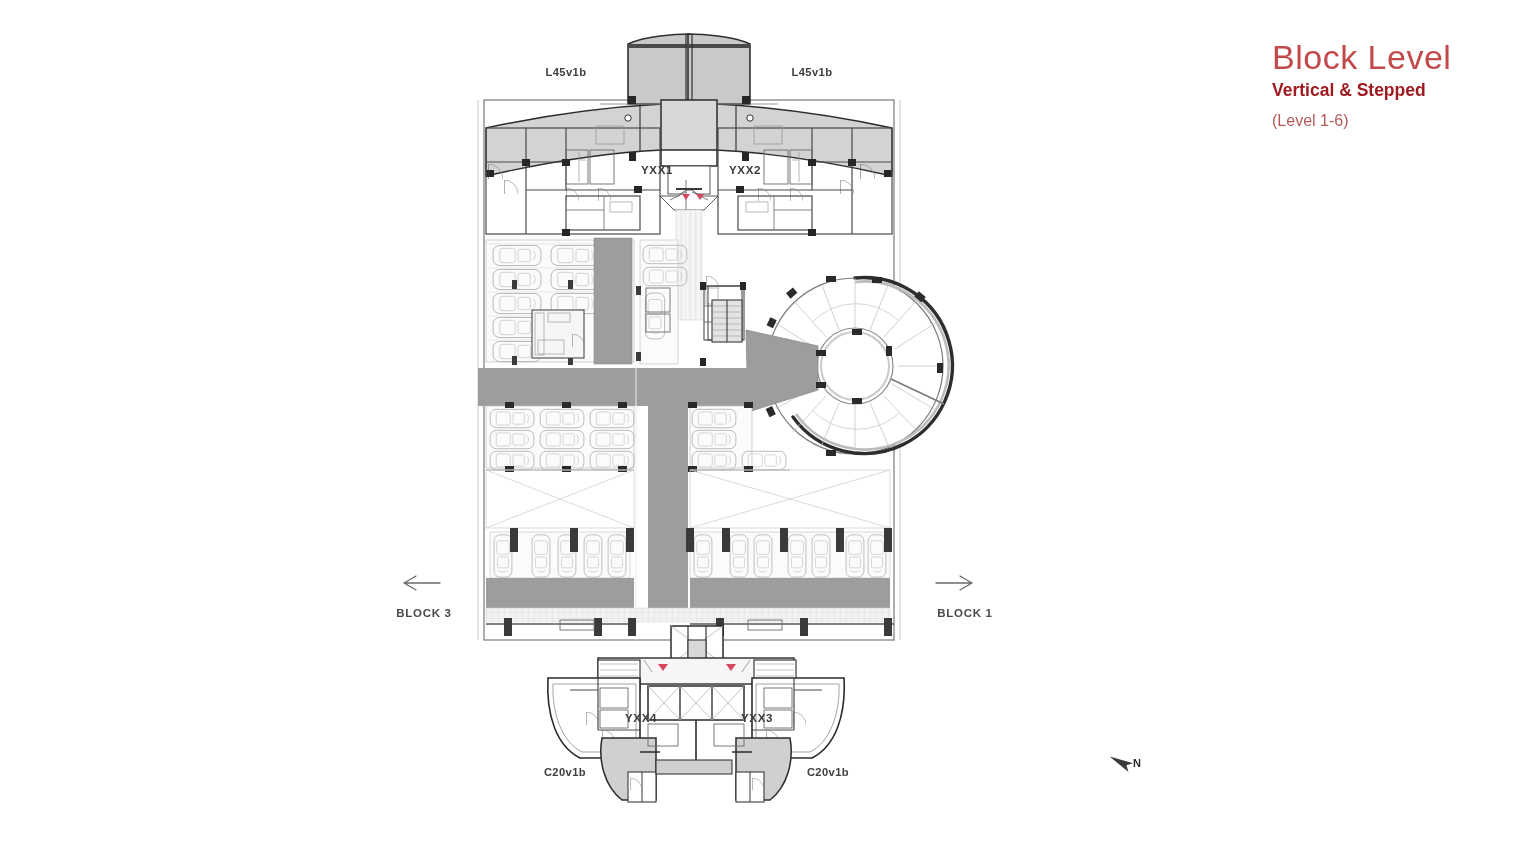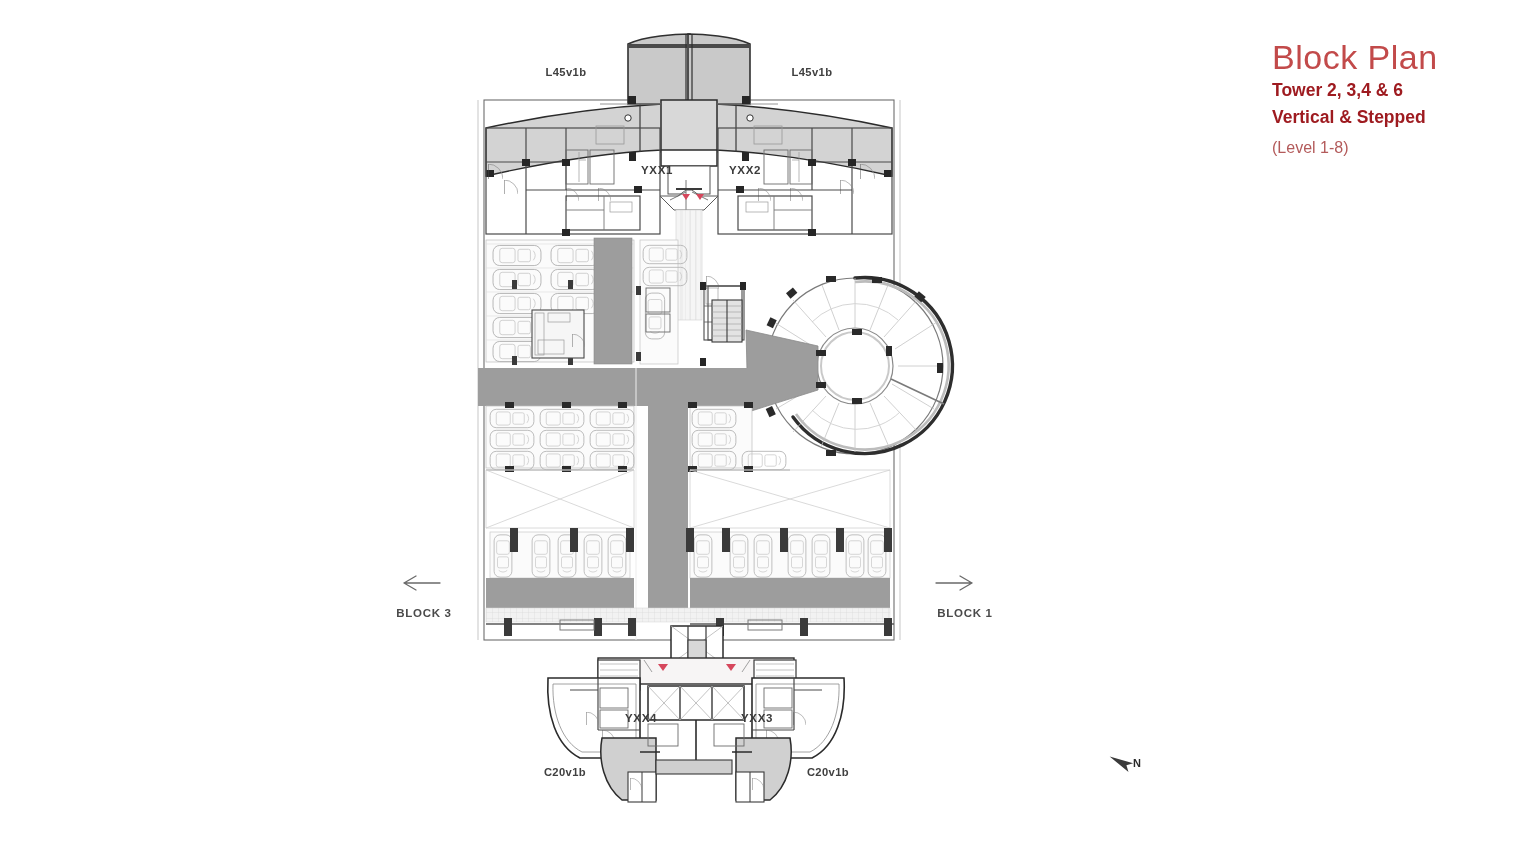--- a/index.html
+++ b/index.html
@@ -74,24 +74,23 @@
     fill: #4a4a4a;
     letter-spacing: 0.7px;
   }
 </style>
 </head>
 <body>
 
 <div id="root">
 
   <div id="title-block">
-    <div id="title-main">Block Plan</div>
-    <div id="title-sub1">Tower 2, 3,4 &amp; 6</div>
+    <div id="title-main">Block Level</div>
     <div id="title-sub2">Vertical &amp; Stepped</div>
-    <div id="title-level">(Level 1-8)</div>
+    <div id="title-level">(Level 1-6)</div>
   </div>
 
   <div id="plan-wrap">
   <svg class="plan" width="1530" height="850" viewBox="0 0 1530 850" xmlns="http://www.w3.org/2000/svg">
     <defs>
 
       <pattern id="tileHatch" width="6" height="6" patternUnits="userSpaceOnUse">
         <rect width="6" height="6" fill="#f2f2f2"></rect>
         <path d="M0 0 H6 M0 0 V6" stroke="#cfcfcf" stroke-width="0.5"></path>
       </pattern>

